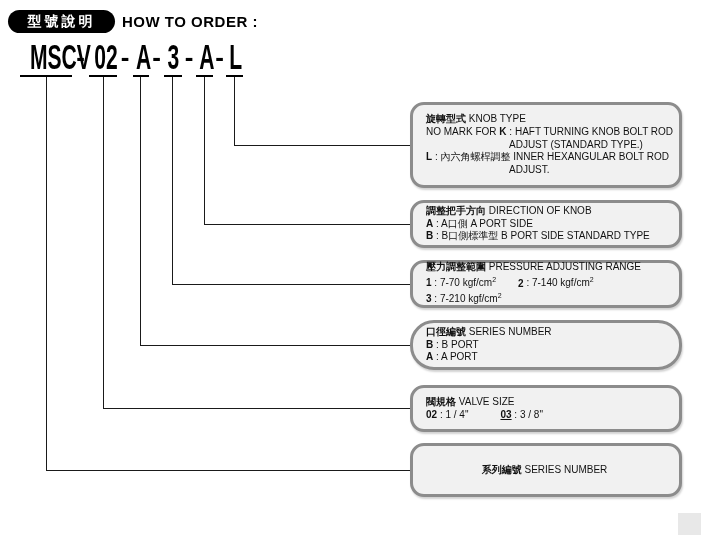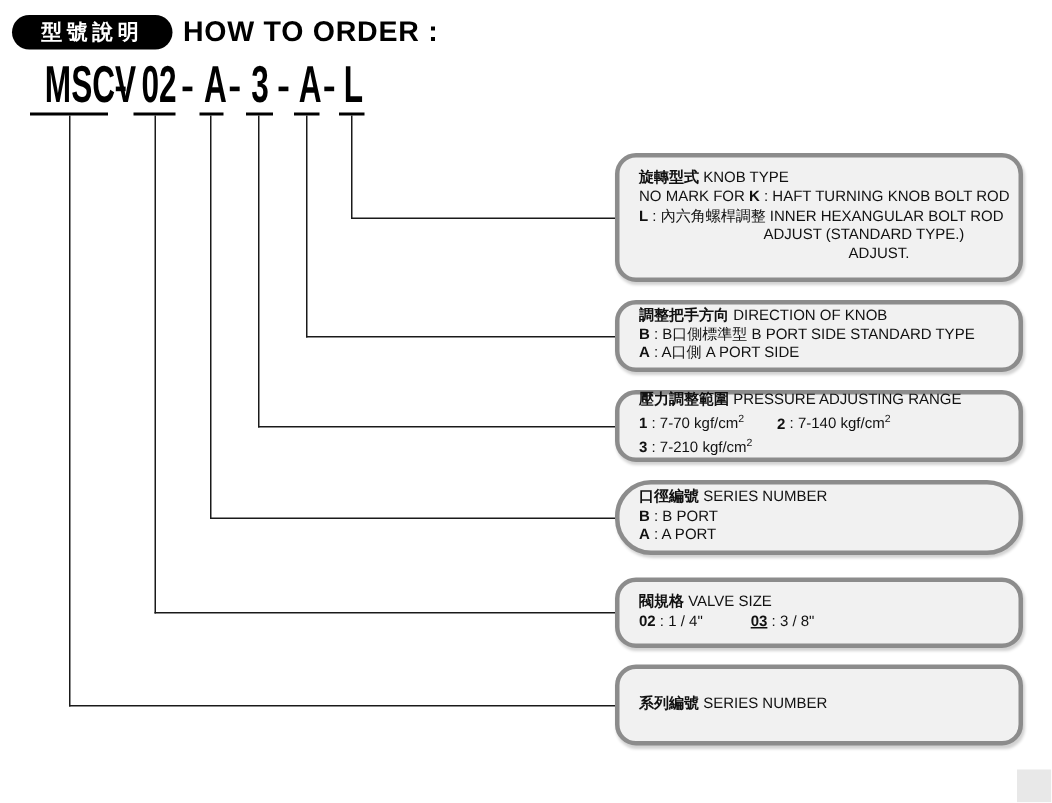--- a/index.html
+++ b/index.html
@@ -9,21 +9,21 @@
   }
   
   .badge{
     position:absolute;left:8px;top:10px;width:107px;height:23px;
     background:var(--badge_bg,#000);border-radius:12px;
     color:var(--badge_text,#fff);font-size:14px;font-weight:bold;letter-spacing:3px;
     text-align:center;line-height:23px;
   }
   .page-title{
     position:absolute;left:122px;top:10px;height:23px;line-height:23px;
-    font-size:19px;font-weight:bold;letter-spacing:0.5px;color:#000;
+    font-size:15px;font-weight:bold;letter-spacing:0.5px;color:#000;
   }
   
   .seg{
     position:absolute;top:42px;height:33px;border-bottom:2.5px solid #000;
     text-align:center;
   }
   .seg-text{
     display:block;line-height:31px;font-size:34px;font-weight:bold;color:#000;
     transform:scale(0.62,1.02);transform-origin:50% 100%;white-space:nowrap;
   }
@@ -56,21 +56,21 @@
     border:3px solid var(--box_border,#8c8c8c);border-radius:14px;
     box-shadow:1px 2px 2px rgba(0,0,0,0.18);
     display:flex;flex-direction:column;justify-content:center;
     padding:2px 16px 2px 13px;
   }
   .box0{top:102px;height:86px;}
   .box1{top:200px;height:48px;justify-content:center;}
   .box2{top:260px;height:48px;}
   .box3{top:320px;height:50px;border-radius:24px;}
   .box4{top:385px;height:47px;}
-  .box5{top:443px;height:54px;}
+  .box5{top:443px;height:54px;text-align:center;}
   .box-line{font-size:10px;line-height:12.9px;white-space:nowrap;color:#111;}
   .run-bold{font-weight:bold;}
   .run-sup{font-size:7px;vertical-align:super;}
   
   .corner-tab{
     position:absolute;right:0;bottom:0;width:23px;height:22px;
     background:#e8e8e8;
   }
 </style>
 </head>
@@ -114,28 +114,28 @@
   <div class="vline v3"></div>
   <div class="hline h3"></div>
   <div class="vline v4"></div>
   <div class="hline h4"></div>
   <div class="vline v5"></div>
   <div class="hline h5"></div>
 
   <div class="box box0">
       <div class="box-line"><span class="run-bold">旋轉型式</span><span>  KNOB TYPE</span></div>
       <div class="box-line"><span>NO MARK FOR </span><span class="run-bold">K</span><span> : HAFT TURNING KNOB BOLT ROD</span></div>
+      <div class="box-line" style="margin-left: 83px;"><span>ADJUST (STANDARD TYPE.)</span></div>
       <div class="box-line"><span class="run-bold">L</span><span> : 內六角螺桿調整  INNER HEXANGULAR BOLT ROD</span></div>
-      <div class="box-line" style="margin-left: 83px;"><span>ADJUST (STANDARD TYPE.)</span></div>
-      <div class="box-line" style="margin-left: 83px; text-align: center;"><span>ADJUST.</span></div>
+      <div class="box-line" style="margin-left: 83px;"><span>ADJUST.</span></div>
     </div>
   <div class="box box1">
       <div class="box-line"><span class="run-bold">調整把手方向</span><span>  DIRECTION OF KNOB</span></div>
+      <div class="box-line"><span class="run-bold">A</span><span> : A口側  A PORT SIDE</span></div>
       <div class="box-line"><span class="run-bold">B</span><span> : B口側標準型  B PORT SIDE STANDARD TYPE</span></div>
-      <div class="box-line"><span class="run-bold">A</span><span> : A口側  A PORT SIDE</span></div>
     </div>
   <div class="box box2">
       <div class="box-line"><span class="run-bold">壓力調整範圍</span><span>  PRESSURE ADJUSTING RANGE</span></div>
       <div class="box-line"><span class="run-bold">1</span><span> : 7-70 kgf/cm</span><span class="run-sup">2</span><span class="run-bold" style="margin-left: 22px;">2</span><span> : 7-140 kgf/cm</span><span class="run-sup">2</span></div>
       <div class="box-line"><span class="run-bold">3</span><span> : 7-210 kgf/cm</span><span class="run-sup">2</span></div>
     </div>
   <div class="box box3">
       <div class="box-line"><span class="run-bold">口徑編號</span><span>  SERIES NUMBER</span></div>
       <div class="box-line"><span class="run-bold">B</span><span> : B PORT</span></div>
       <div class="box-line"><span class="run-bold">A</span><span> : A PORT</span></div>

